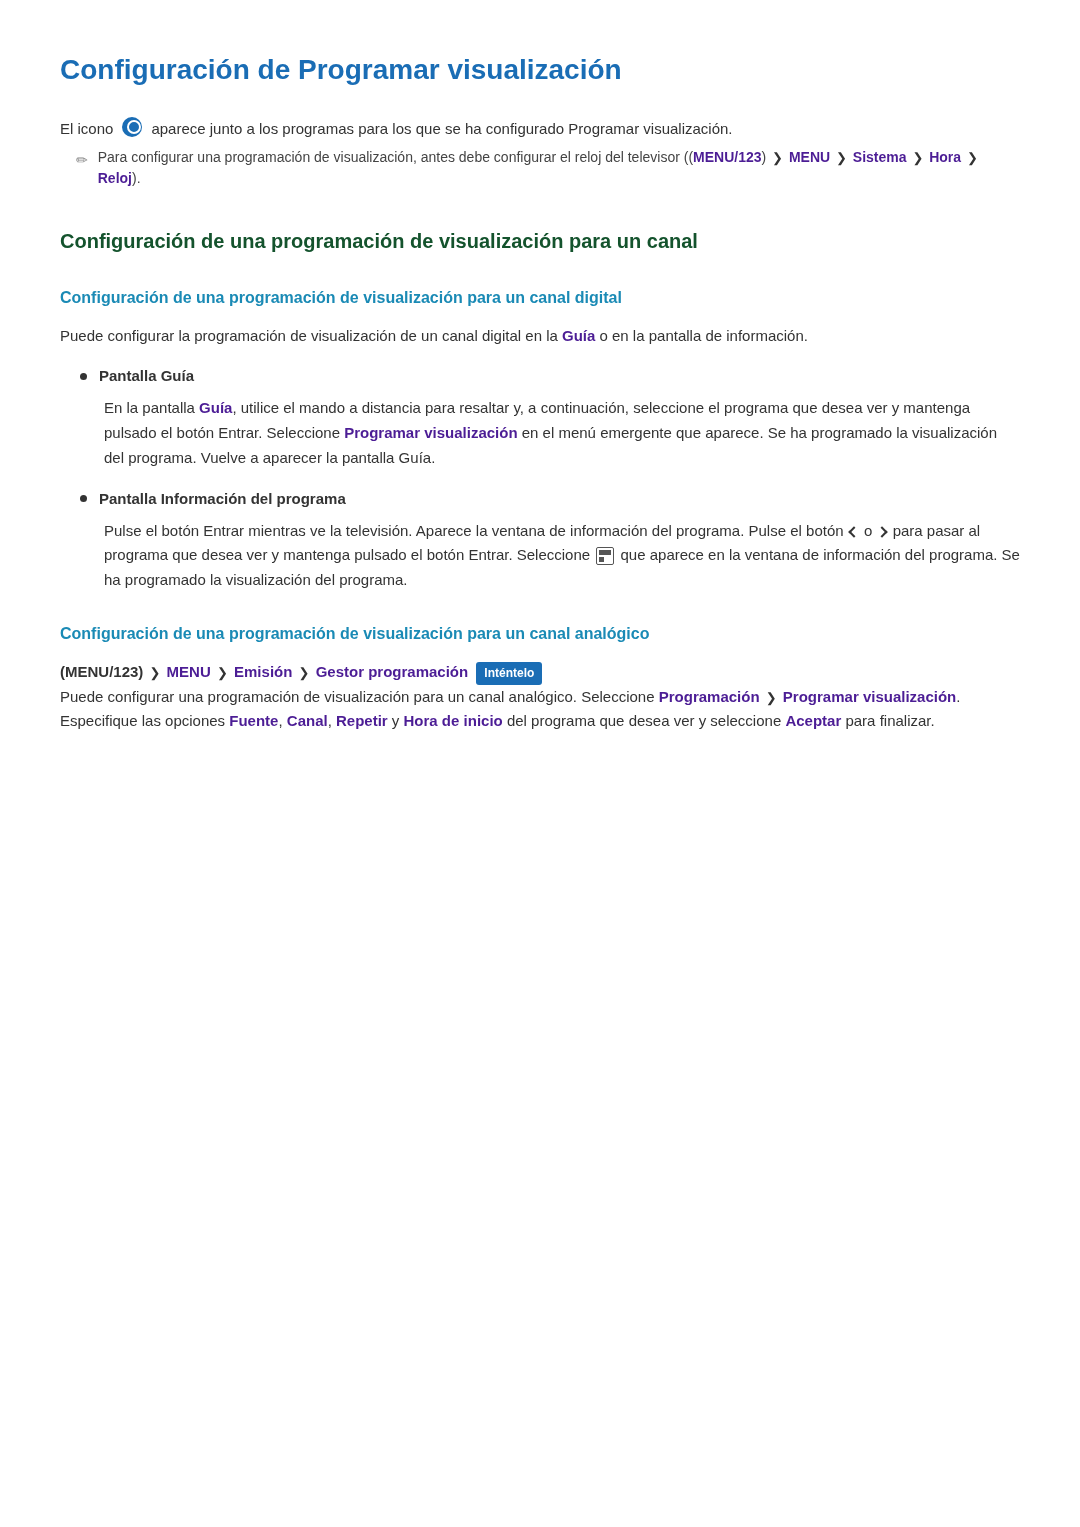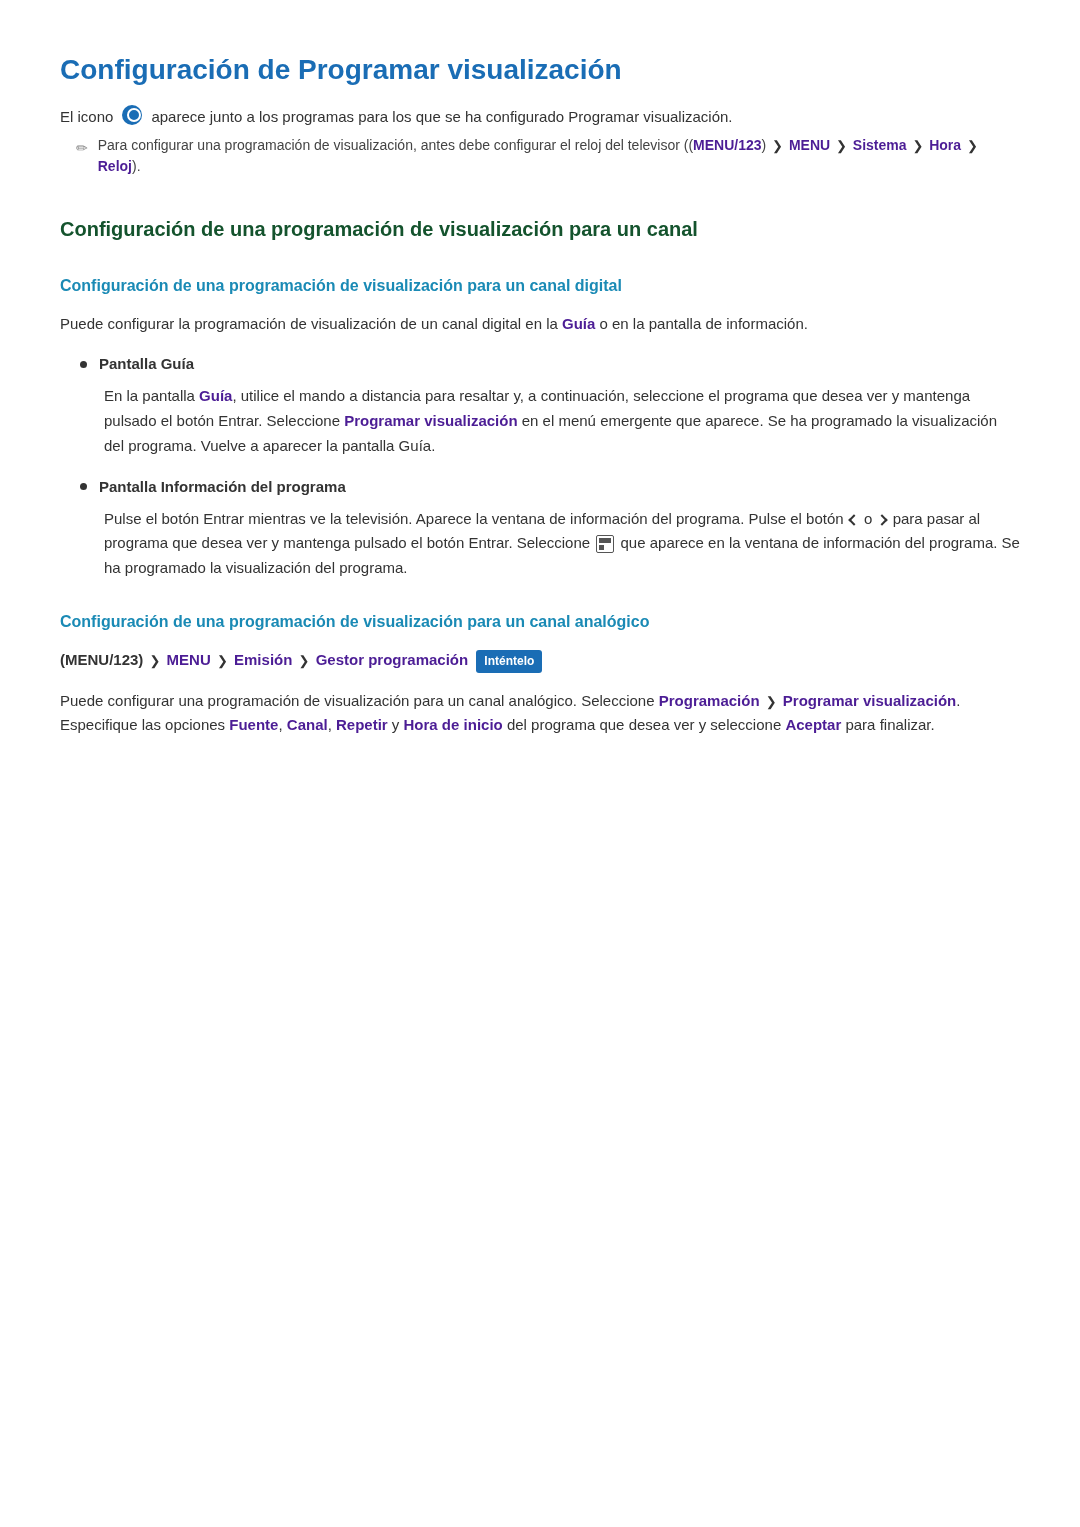--- a/index.html
+++ b/index.html
@@ -15,21 +15,21 @@
       background: #fff;
       padding: 48px 60px;
       line-height: 1.6;
       max-width: 1080px;
     }
 
     h1 {
       font-size: 28px;
       font-weight: 700;
       color: #1a6db5;
-      margin-bottom: 12px;
+      margin-bottom: 24px;
     }
 
     h2 {
       font-size: 20px;
       font-weight: 700;
       color: #14532d;
       margin-bottom: 20px;
       margin-top: 36px;
     }
 
@@ -136,21 +136,21 @@
 
     .bullet-content {
       padding-left: 24px;
       font-size: 15px;
       line-height: 1.65;
       color: #333;
     }
 
     .menu-nav {
       font-size: 15px;
-      margin-bottom: 16px;
+      margin-bottom: 0;
       margin-top: 8px;
     }
 
     .chevron-right {
       display: inline-block;
       font-style: normal;
       font-size: 13px;
       color: #333;
       margin: 0 2px;
     }

